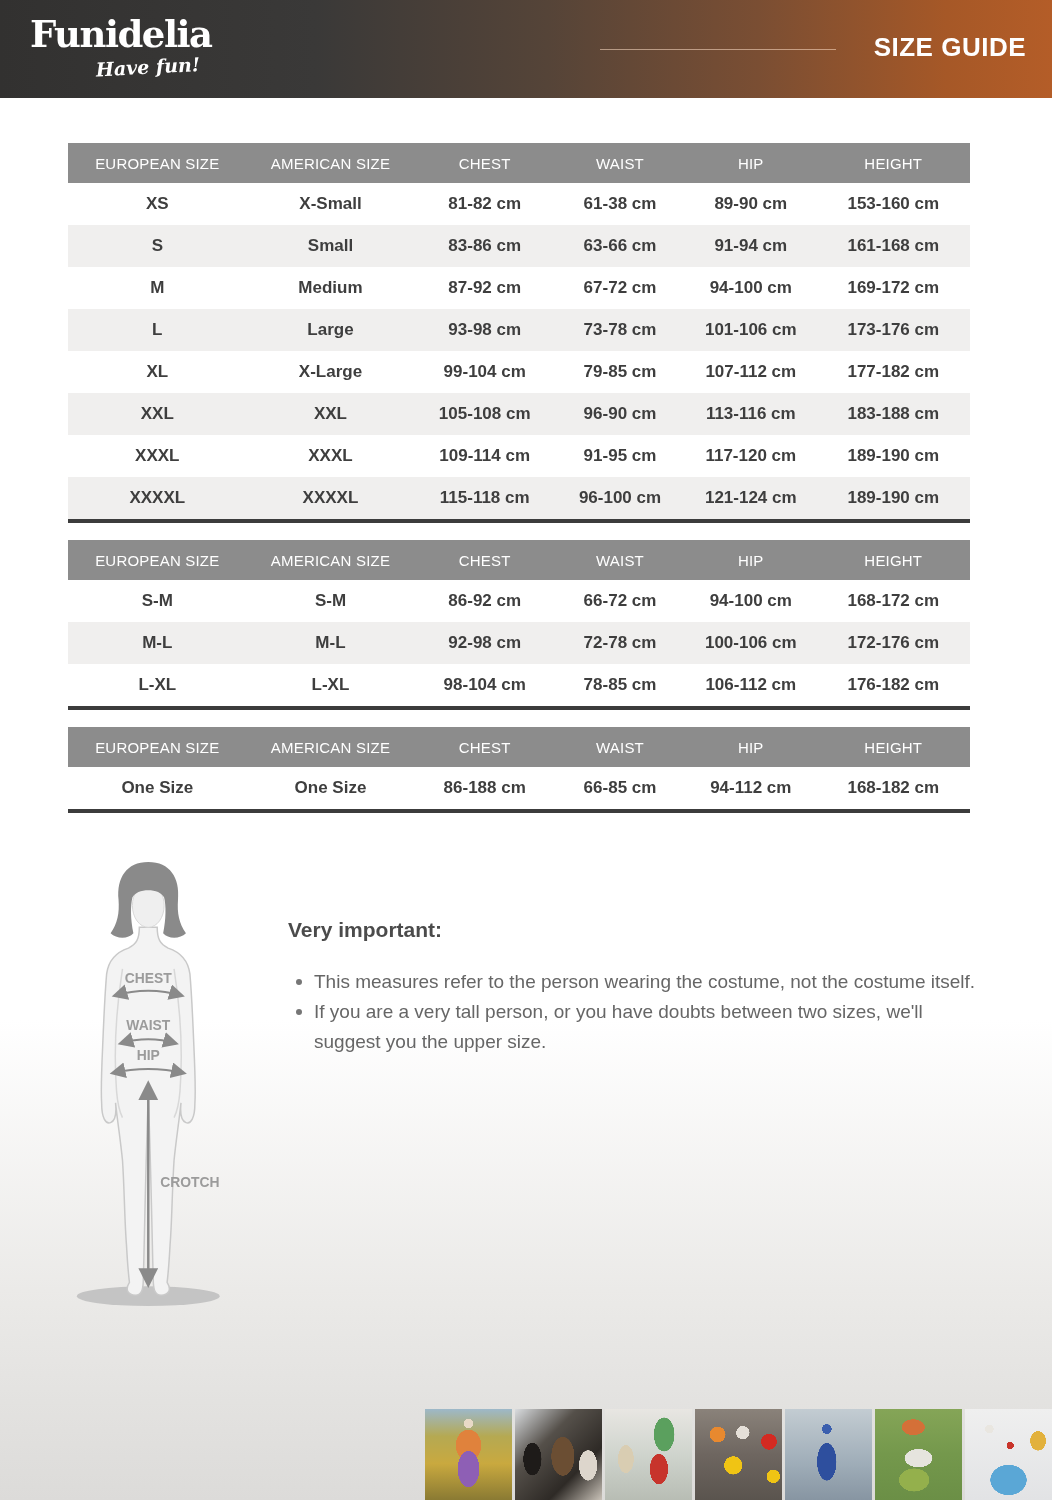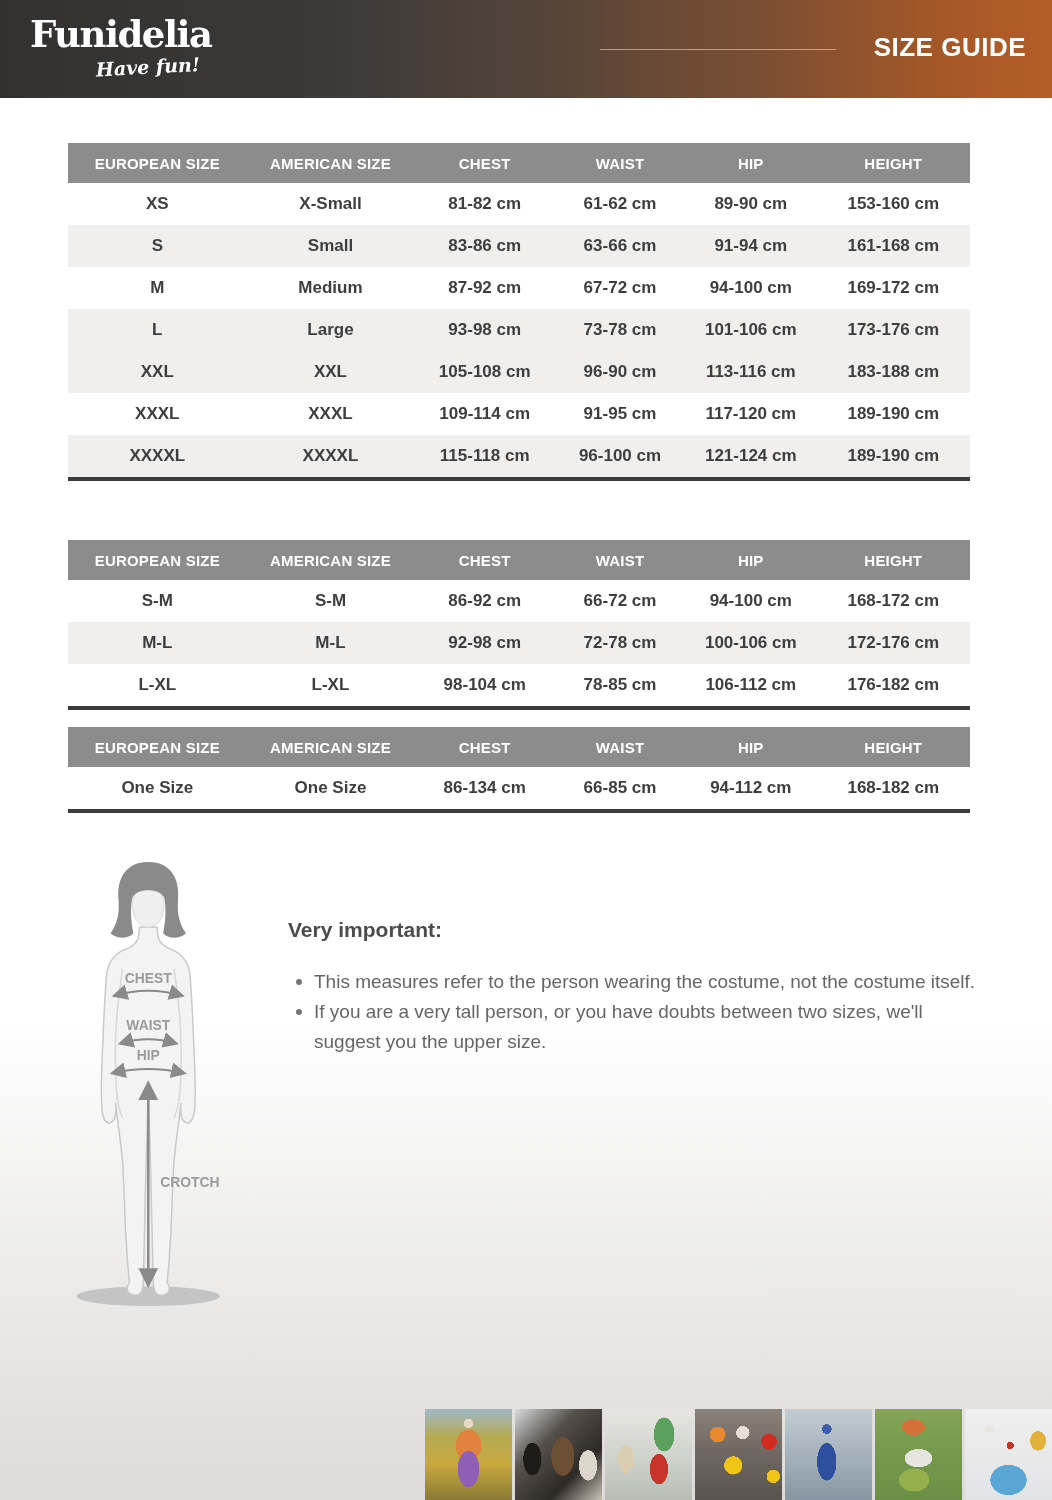--- a/index.html
+++ b/index.html
@@ -36,21 +36,21 @@
 
   
   .size-table { position:absolute; left:68px; width:902px; border-bottom:4px solid #3c3c3c; }
   .t-head, .t-row {
     display:grid;
     grid-template-columns:19.8% 18.6% 15.6% 14.4% 14.6% 17%;
     align-items:center;
   }
   .t-head { height:40px; background:#8c8c8c; }
   .t-head span {
-    color:#ffffff; font-weight:bold; font-size:15px; text-align:center; letter-spacing:0.2px;
+    color:#ffffff; font-weight:normal; font-size:15px; text-align:center; letter-spacing:0.2px;
   }
   .t-row { height:42px; background:#ffffff; }
   .t-row.alt { background:#f0efee; }
   .t-row span { color:#3e3e3e; font-weight:bold; font-size:17px; text-align:center; }
 
   #table-adult   { top:143px; }
   #table-combined{ top:540px; }
   #table-onesize { top:727px; }
 
   
@@ -135,21 +135,21 @@
       <span>AMERICAN SIZE</span>
       <span>CHEST</span>
       <span>WAIST</span>
       <span>HIP</span>
       <span>HEIGHT</span>
     </div>
     <div class="t-row">
       <span>XS</span>
       <span>X-Small</span>
       <span>81-82 cm</span>
-      <span>61-62 cm</span>
+      <span>61-38 cm</span>
       <span>89-90 cm</span>
       <span>153-160 cm</span>
     </div>
     <div class="t-row alt">
       <span>S</span>
       <span>Small</span>
       <span>83-86 cm</span>
       <span>63-66 cm</span>
       <span>91-94 cm</span>
       <span>161-168 cm</span>
@@ -162,20 +162,28 @@
       <span>94-100 cm</span>
       <span>169-172 cm</span>
     </div>
     <div class="t-row alt">
       <span>L</span>
       <span>Large</span>
       <span>93-98 cm</span>
       <span>73-78 cm</span>
       <span>101-106 cm</span>
       <span>173-176 cm</span>
+    </div>
+    <div class="t-row">
+      <span>XL</span>
+      <span>X-Large</span>
+      <span>99-104 cm</span>
+      <span>79-85 cm</span>
+      <span>107-112 cm</span>
+      <span>177-182 cm</span>
     </div>
     <div class="t-row alt">
       <span>XXL</span>
       <span>XXL</span>
       <span>105-108 cm</span>
       <span>96-90 cm</span>
       <span>113-116 cm</span>
       <span>183-188 cm</span>
     </div>
     <div class="t-row">
@@ -236,21 +244,21 @@
       <span>EUROPEAN SIZE</span>
       <span>AMERICAN SIZE</span>
       <span>CHEST</span>
       <span>WAIST</span>
       <span>HIP</span>
       <span>HEIGHT</span>
     </div>
     <div class="t-row">
       <span>One Size</span>
       <span>One Size</span>
-      <span>86-134 cm</span>
+      <span>86-188 cm</span>
       <span>66-85 cm</span>
       <span>94-112 cm</span>
       <span>168-182 cm</span>
     </div>
   </div>
 
   <div class="figure-wrap">
     <svg viewBox="0 0 240 470">
       <defs>
         <marker id="ah" markerWidth="9" markerHeight="9" refX="6.5" refY="4" orient="auto-start-reverse">

